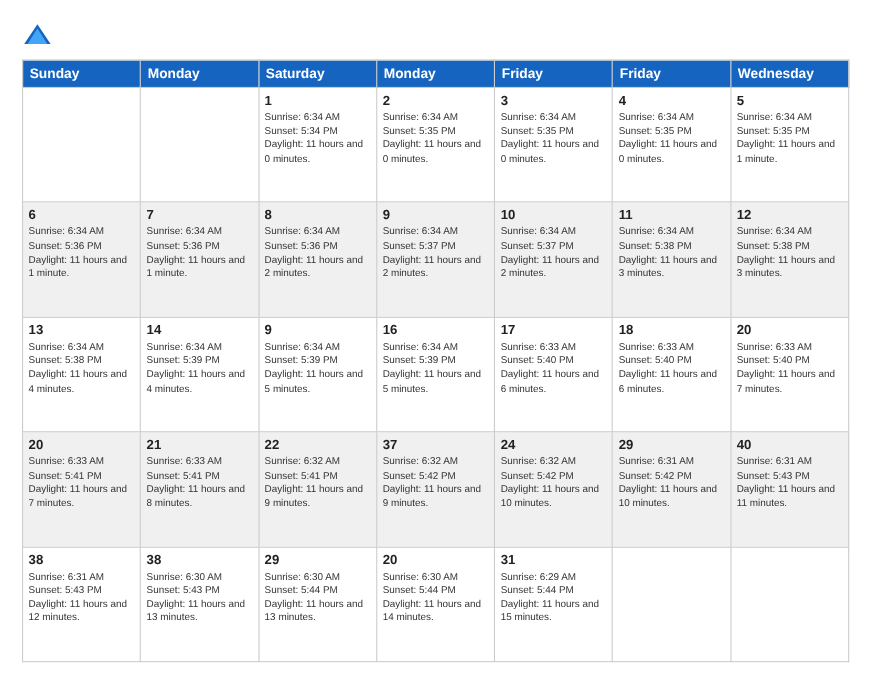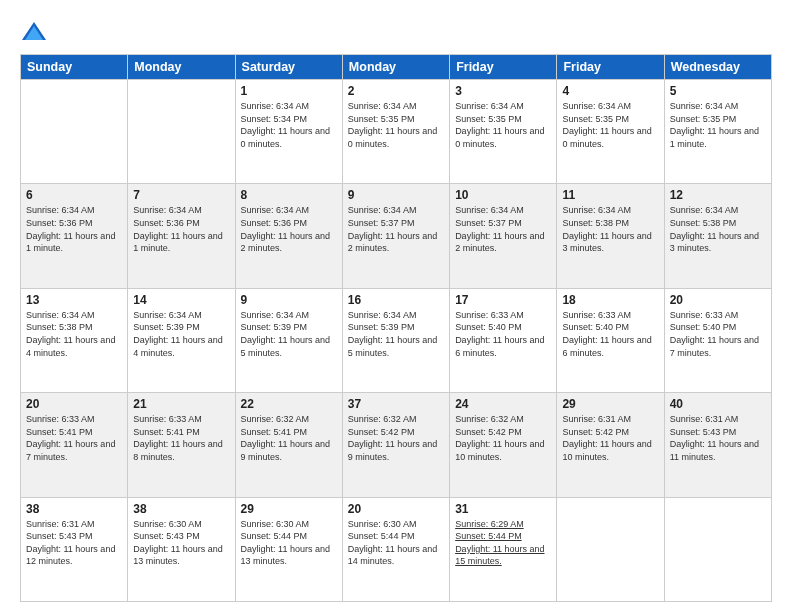--- a/index.html
+++ b/index.html
@@ -324,21 +324,21 @@
 Daylight: 11 hours and 13 minutes.</div>
           </td>
           <td>
             <span class="day-num">20</span>
             <div class="day-detail" style="white-space: pre-line;">Sunrise: 6:30 AM
 Sunset: 5:44 PM
 Daylight: 11 hours and 14 minutes.</div>
           </td>
           <td>
             <span class="day-num">31</span>
-            <div class="day-detail" style="white-space: pre-line; text-decoration: underline;">Sunrise: 6:29 AM
+            <div class="day-detail" style="white-space: pre-line;">Sunrise: 6:29 AM
 Sunset: 5:44 PM
 Daylight: 11 hours and 15 minutes.</div>
           </td>
           <td class="empty-cell"></td>
           <td class="empty-cell"></td>
         </tr>
       </tbody>
   </table>
 </div>
 

